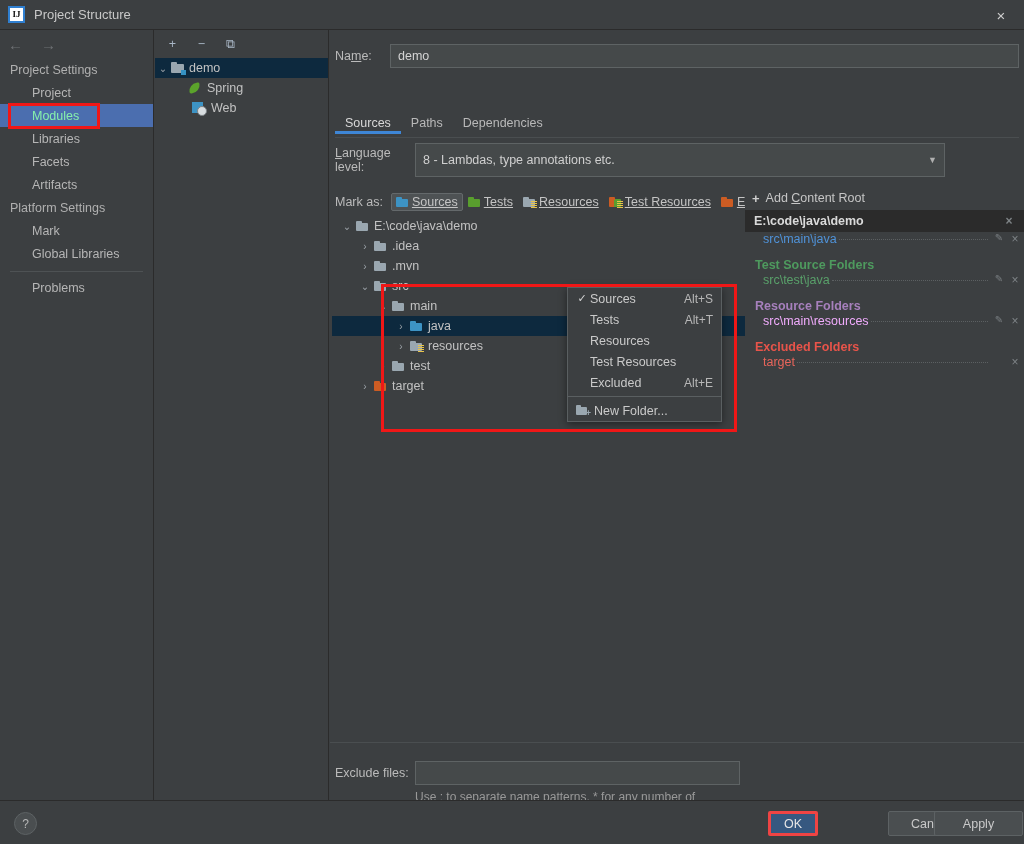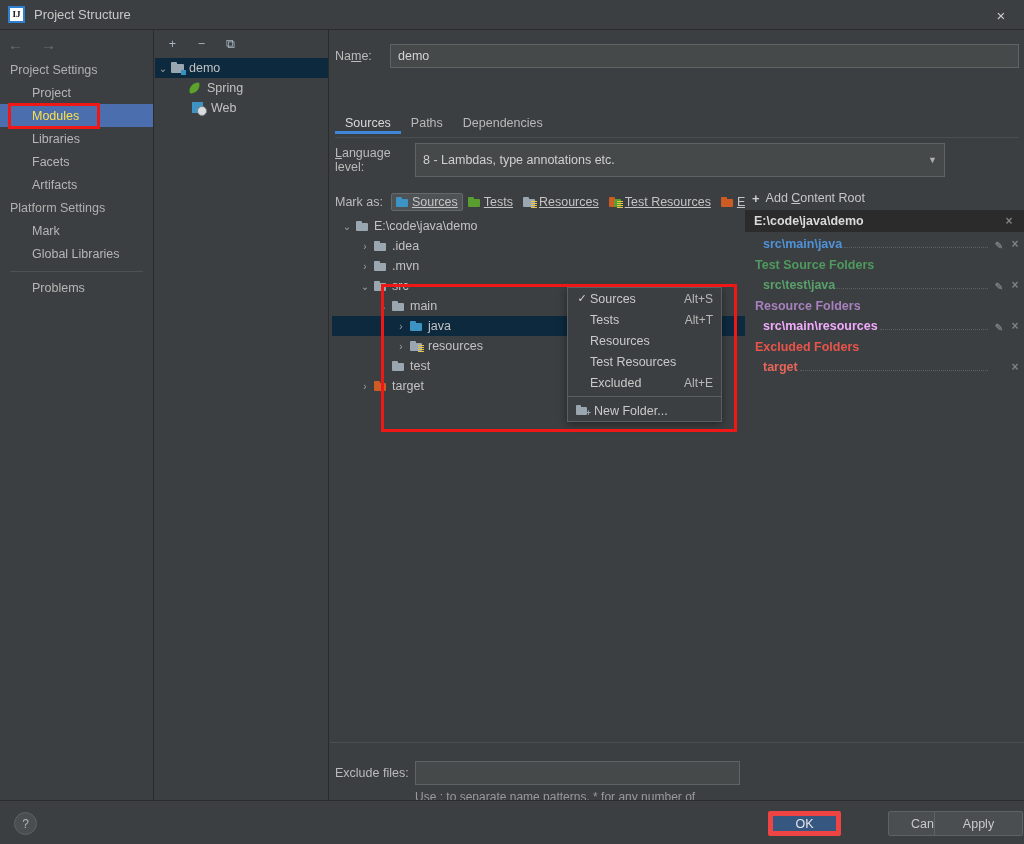--- a/index.html
+++ b/index.html
@@ -41,21 +41,21 @@
   .nav-arrows { height: 28px; display: flex; align-items: center; padding-left: 8px; gap: 18px; }
   .nav-arrow { font-size: 15px; color: #6e7174; line-height: 1; }
   .side-group {
     height: 23px; display: flex; align-items: center;
     padding-left: 10px; font-size: 12.5px; color: #b0b0b0;
   }
   .side-item {
     height: 23px; display: flex; align-items: center;
     padding-left: 32px; font-size: 12.5px; color: #b6b6b6;
   }
-  .side-item.selected { background: #4b6eaf; color: #fde047; }
+  .side-item.selected { background: #4b6eaf; color: #86efac; }
   .side-sep { margin: 6px 10px 4px 10px; height: 1px; background: #4e5254; }
 
   
   .annot {
     position: absolute; border: 3px solid #f01717; pointer-events: none; z-index: 40;
   }
   #annot-modules { left: 8px; top: 103px; width: 92px; height: 26px; }
   #annot-tree    { left: 381px; top: 284px; width: 356px; height: 148px; }
 
   
@@ -175,21 +175,21 @@
   .root-header {
     height:22px; background:#2b2b2b; display:flex; align-items:center;
     padding:0 6px 0 9px; font-size:12.5px; font-weight:bold; color:#dadada;
     justify-content: space-between;
   }
   .grp-title { font-size:12.5px; font-weight:bold; padding:7px 0 1px 10px; }
   .grp-blue { color:#3e86d6; }
   .grp-green { color:#4e9a5e; }
   .grp-purple { color:#a780bd; }
   .grp-red { color:#e8544a; }
-  .grp-row { height:19px; display:flex; align-items:flex-end; padding-left:18px; font-size:12.5px; position:relative;font-weight:bold; }
+  .grp-row { height:19px; display:flex; align-items:flex-start; padding-left:18px; font-size:12.5px; position:relative; }
   .grp-row .path { white-space:nowrap; }
   .grp-row .dots { flex:1; border-bottom:1px dotted #5c6062; margin:0 4px 3px 2px; height:8px; }
   .row-blue .path { color:#4f92d8; }
   .row-green .path { color:#59a06a; }
   .row-purple .path { color:#f0abfc; }
   .row-red .path { color:#e8655b; }
   .ic-pencil { width:14px; text-align:center; color:#787d80; font-size:10px; flex:0 0 auto; }
   .ic-x { width:18px; text-align:center; color:#7e8386; font-size:12px; flex:0 0 auto; }
 
   
@@ -207,21 +207,21 @@
   .bottombar { position:absolute; left:0; top:800px; width:1024px; height:44px; background:#3c3f41; border-top:1px solid #2b2b2b; }
   .help-btn {
     position:absolute; left:14px; top:11px; width:23px; height:23px; border-radius:50%;
     background:#4a4e50; border:1px solid #5d6264; color:#b7b7b7;
     display:flex; align-items:center; justify-content:center; font-size:12px;
   }
   .btn {
     position:absolute; top:10px; height:25px; display:flex; align-items:center; justify-content:center;
     font-size:12.5px; border-radius:2px;
   }
-  .btn-ok { left:768px; width:73px; background:#365880; border:5px solid #ef4444; color:#e6e6e6; }
+  .btn-ok { left:768px; width:50px; background:#365880; border:3px solid #ef4444; color:#e6e6e6; }
   .btn-cancel { left:888px; width:85px; background:#4a4e50; border:1px solid #5d6264; color:#c9c9c9; }
   .btn-apply { left:934px; width:89px; background:#4a4e50; border:1px solid #5d6264; color:#c9c9c9; }
   u.mn { text-decoration: underline; }
 </style>
 </head>
 <body>
 
 <div id="app">
 
   <div class="titlebar">

